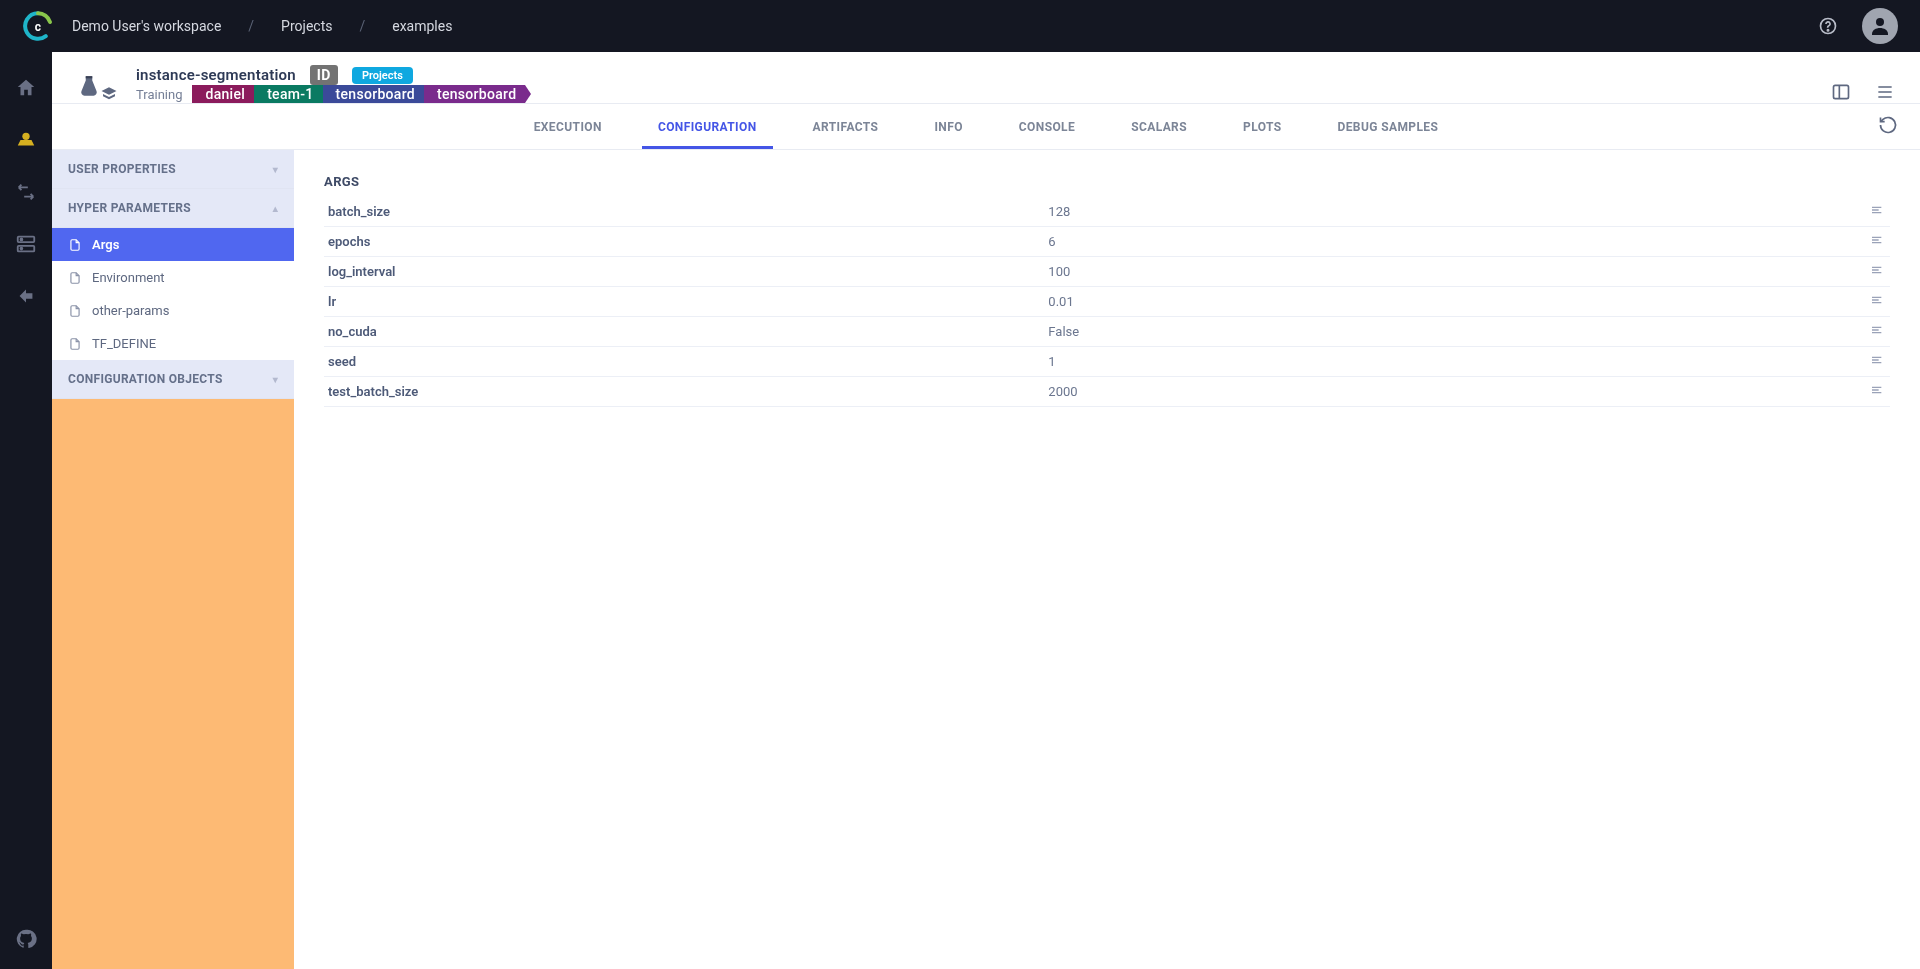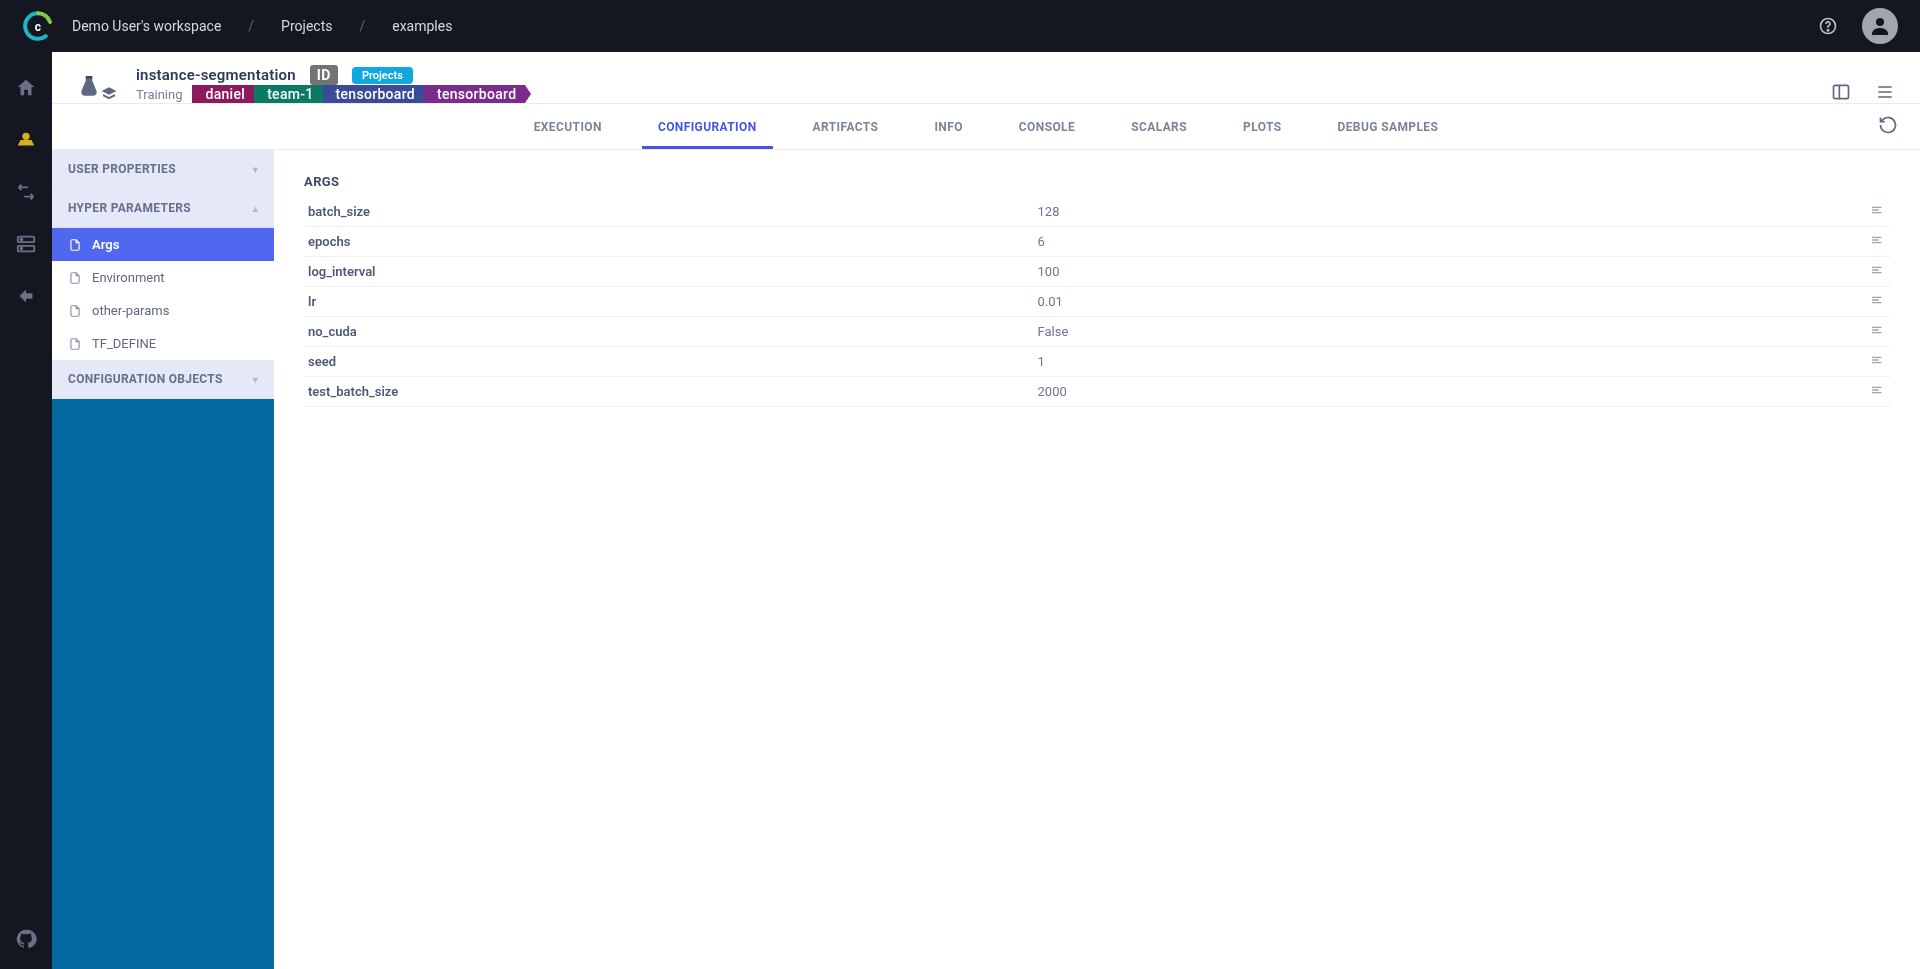--- a/index.html
+++ b/index.html
@@ -55,21 +55,21 @@
   
   .tabs-row { height: 46px; display: flex; align-items: center; justify-content: center; border-bottom: 1px solid #e8ebf2; position: relative; }
   .tabs { display: flex; gap: 48px; }
   .tab { font-size: 12px; font-weight: 700; letter-spacing: .4px; color: #7c8597; padding: 14px 4px; cursor: pointer; text-transform: uppercase; position: relative; }
   .tab.active { color: #4455e6; }
   .tab.active::after { content: ""; position: absolute; left: -12px; right: -12px; bottom: -1px; height: 3px; background: #4455e6; }
   .tabs-right-icon { position: absolute; right: 22px; top: 11px; cursor: pointer; color: #5e6880;}
 
   
   .content { flex: 1; display: flex; min-height: 0; }
-  .sidebar { width: 222px; background: #0369a1; display: flex; flex-direction: column; font-size: 13px; }
+  .sidebar { width: 242px; background: #fdba74; display: flex; flex-direction: column; font-size: 13px; }
   .sb-section { padding: 12px 16px; font-weight: 700; font-size: 12px; letter-spacing: .3px; color: #65708a; display: flex; align-items: center; justify-content: space-between; cursor: pointer; background: #e4e8f7; border-bottom: 1px solid #e0e4f2; }
   .sb-section .chev { color: #b3b9cf; font-size: 10px; }
   .sb-item { padding: 9px 16px 9px 16px; display: flex; align-items: center; gap: 10px; cursor: pointer; color: #5e6880; background: #fff; }
   .sb-item .file-ic { width: 14px; height: 14px; flex-shrink: 0; }
   .sb-item.active { background: #5067f0; color: #fff; font-weight: 600; }
   .sb-group-items { background: #fff; }
 
   .detail { flex: 1; padding: 24px 30px; overflow: auto; }
   .detail-heading { font-weight: 700; font-size: 13px; letter-spacing: .4px; color: #3e4a66; margin-bottom: 8px; }
   .param-table { width: 100%; border-collapse: collapse; }

